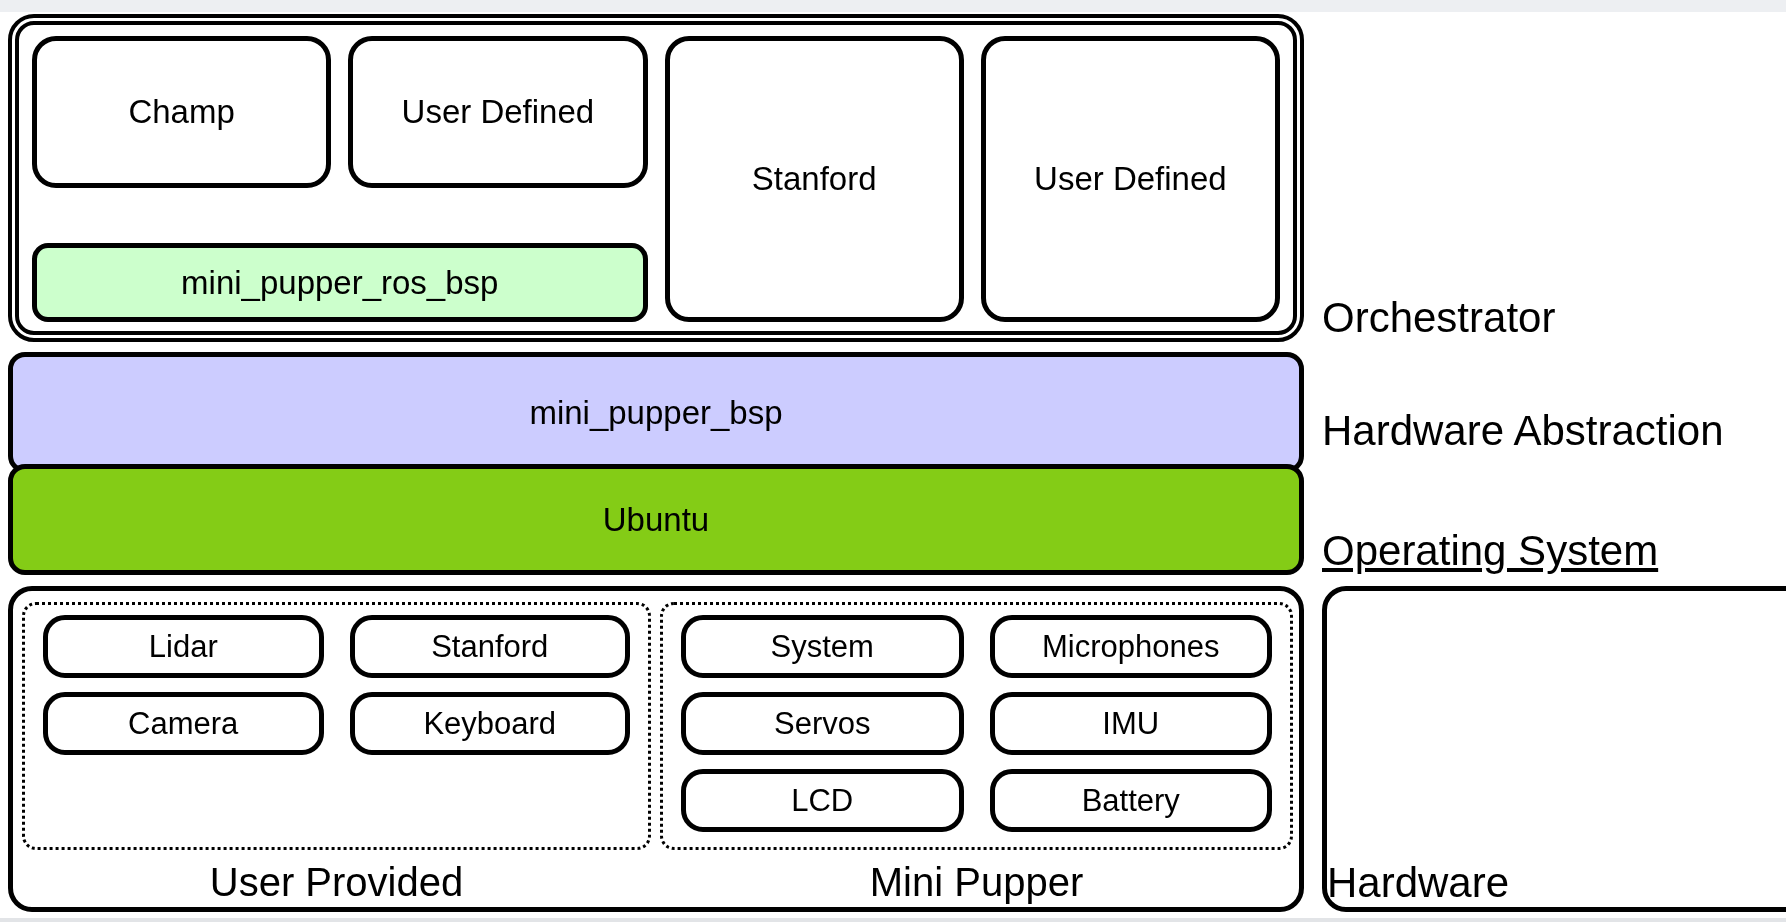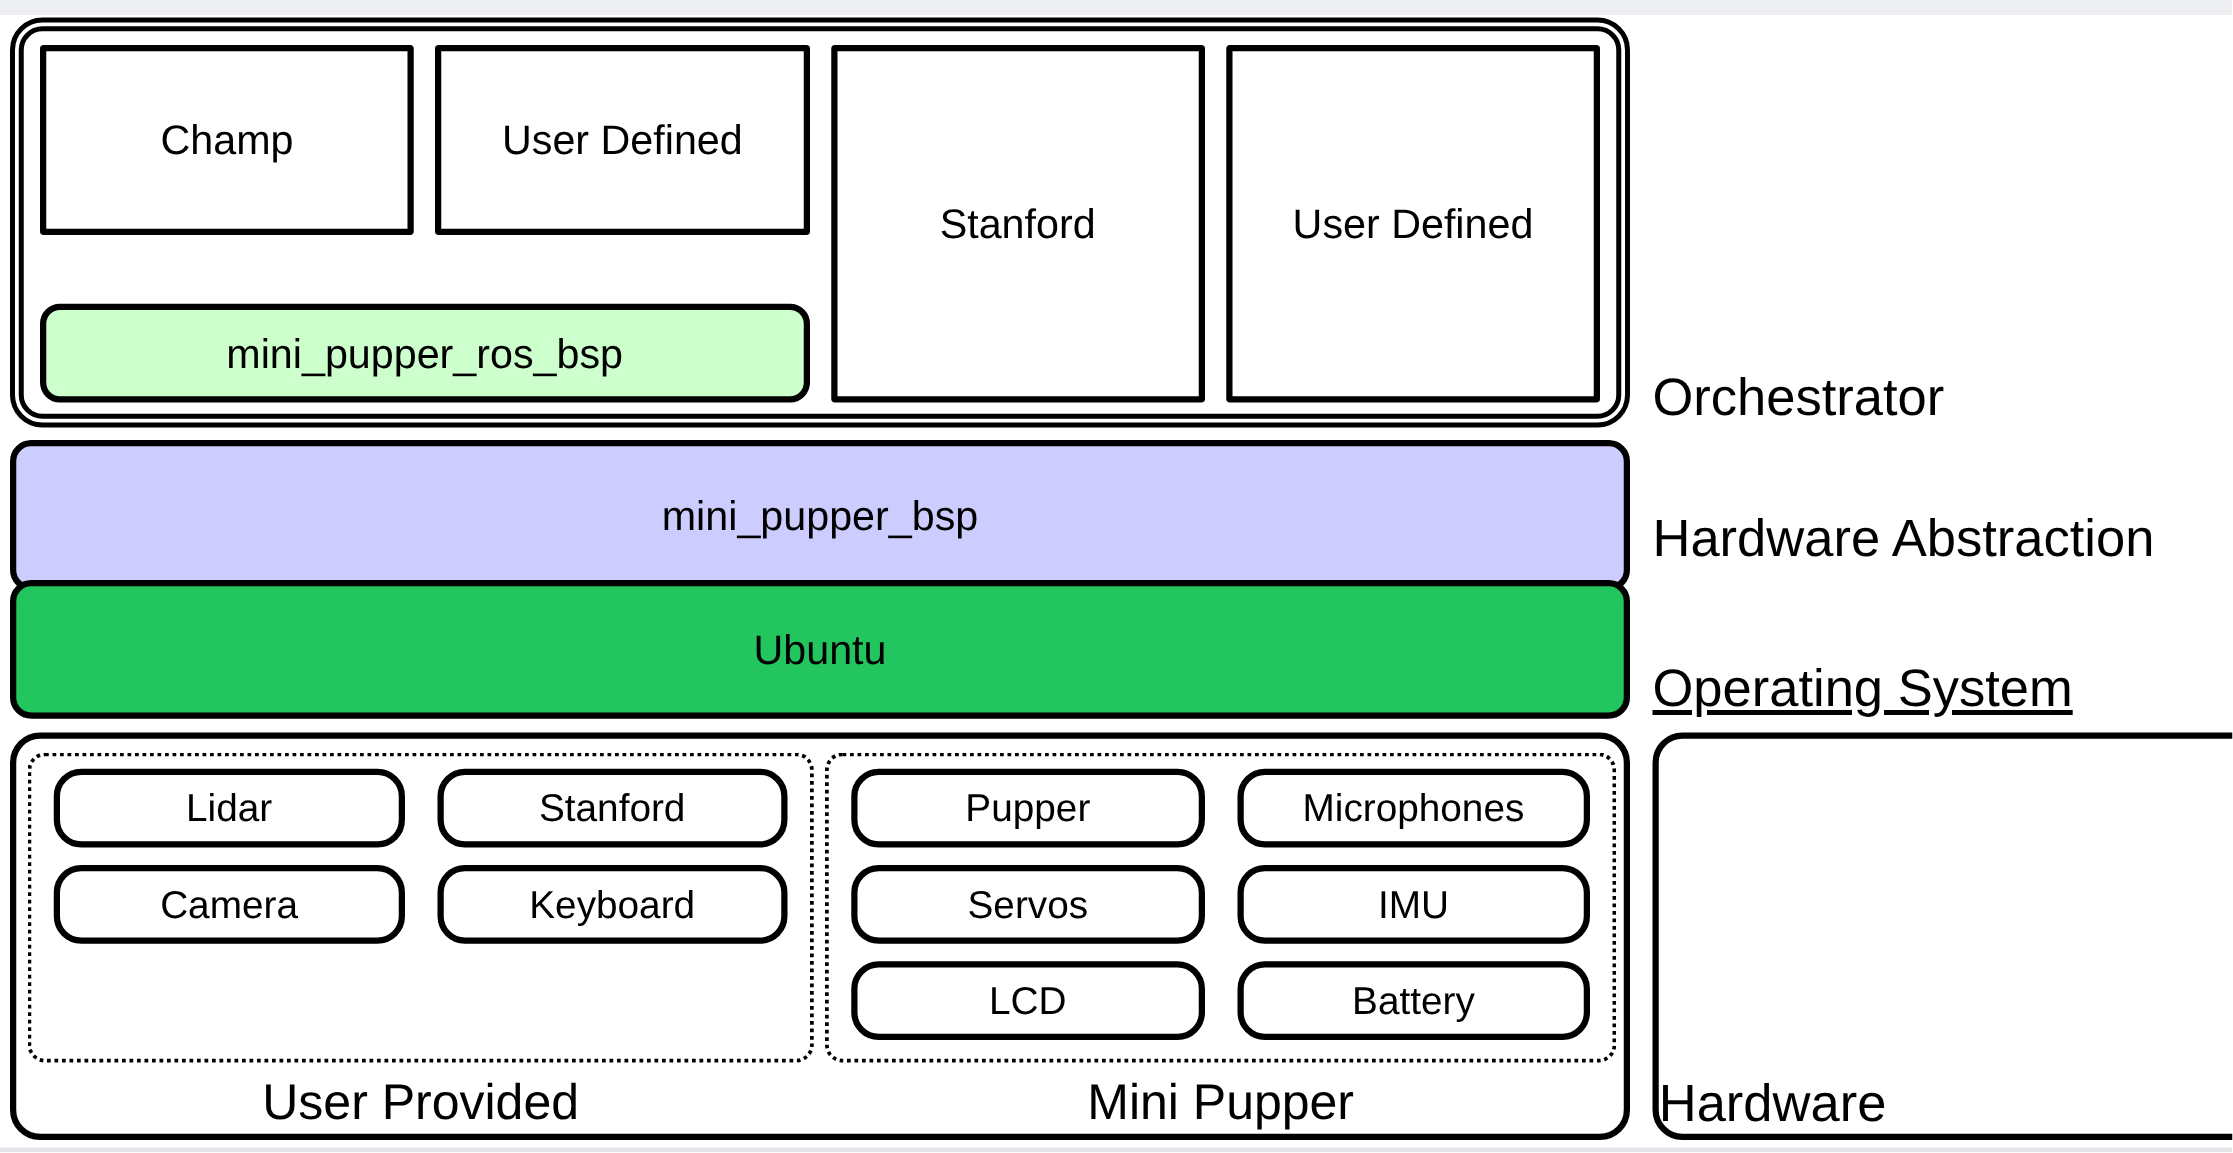--- a/index.html
+++ b/index.html
@@ -24,21 +24,21 @@
     width: 100%; height: 100%;
     border: 4px solid #000; border-radius: 19px;
     box-sizing: border-box;
     display: grid;
     grid-template-columns: repeat(4, 1fr);
     grid-template-rows: 1fr 115px;
     gap: 19px 17px;
     padding: 11px 13px 9px 13px;
   }
   .box {
-    border: 5px solid #000; border-radius: 3px;
+    border: 5px solid #000; border-radius: 24px;
     background: #fff;
     display: flex; align-items: center; justify-content: center;
     font-size: 33px;
     box-sizing: border-box;
     text-align: center;
   }
   .box.champ        { grid-column: 1; grid-row: 1; }
   .box.ud1          { grid-column: 2; grid-row: 1; }
   .box.green        { grid-column: 1 / 3; grid-row: 2; background: #ccffcc; border-radius: 16px; margin-top: 36px; }
   .box.stanford     { grid-column: 3; grid-row: 1 / 3; }
@@ -46,21 +46,21 @@
 
   
   .bar {
     position: absolute; left: 8px; width: 1296px;
     border: 5px solid #000; border-radius: 17px;
     box-sizing: border-box;
     display: flex; align-items: center; justify-content: center;
     font-size: 33px;
   }
   .bar.hal { top: 352px; height: 121px; background: #ccccff; }
-  .bar.os  { top: 464px; height: 111px; background: #22c55e; }
+  .bar.os  { top: 464px; height: 111px; background: #84cc16; }
 
   
   .hw {
     position: absolute; left: 8px; top: 586px; width: 1296px; height: 326px;
     border: 5px solid #000; border-radius: 24px;
     box-sizing: border-box; background: #fff;
   }
   .dotted {
     position: absolute; top: 11px; height: 248px;
     border: 3px dotted #000; border-radius: 14px;
@@ -155,21 +155,21 @@
       <div class="pill">
         <span>Camera</span>
       </div>
       <div class="pill">
         <span>Keyboard</span>
       </div>
     </div>
 
     <div class="dotted mini-pupper">
       <div class="pill">
-        <span>Pupper</span>
+        <span>System</span>
       </div>
       <div class="pill">
         <span>Microphones</span>
       </div>
       <div class="pill">
         <span>Servos</span>
       </div>
       <div class="pill">
         <span>IMU</span>
       </div>

